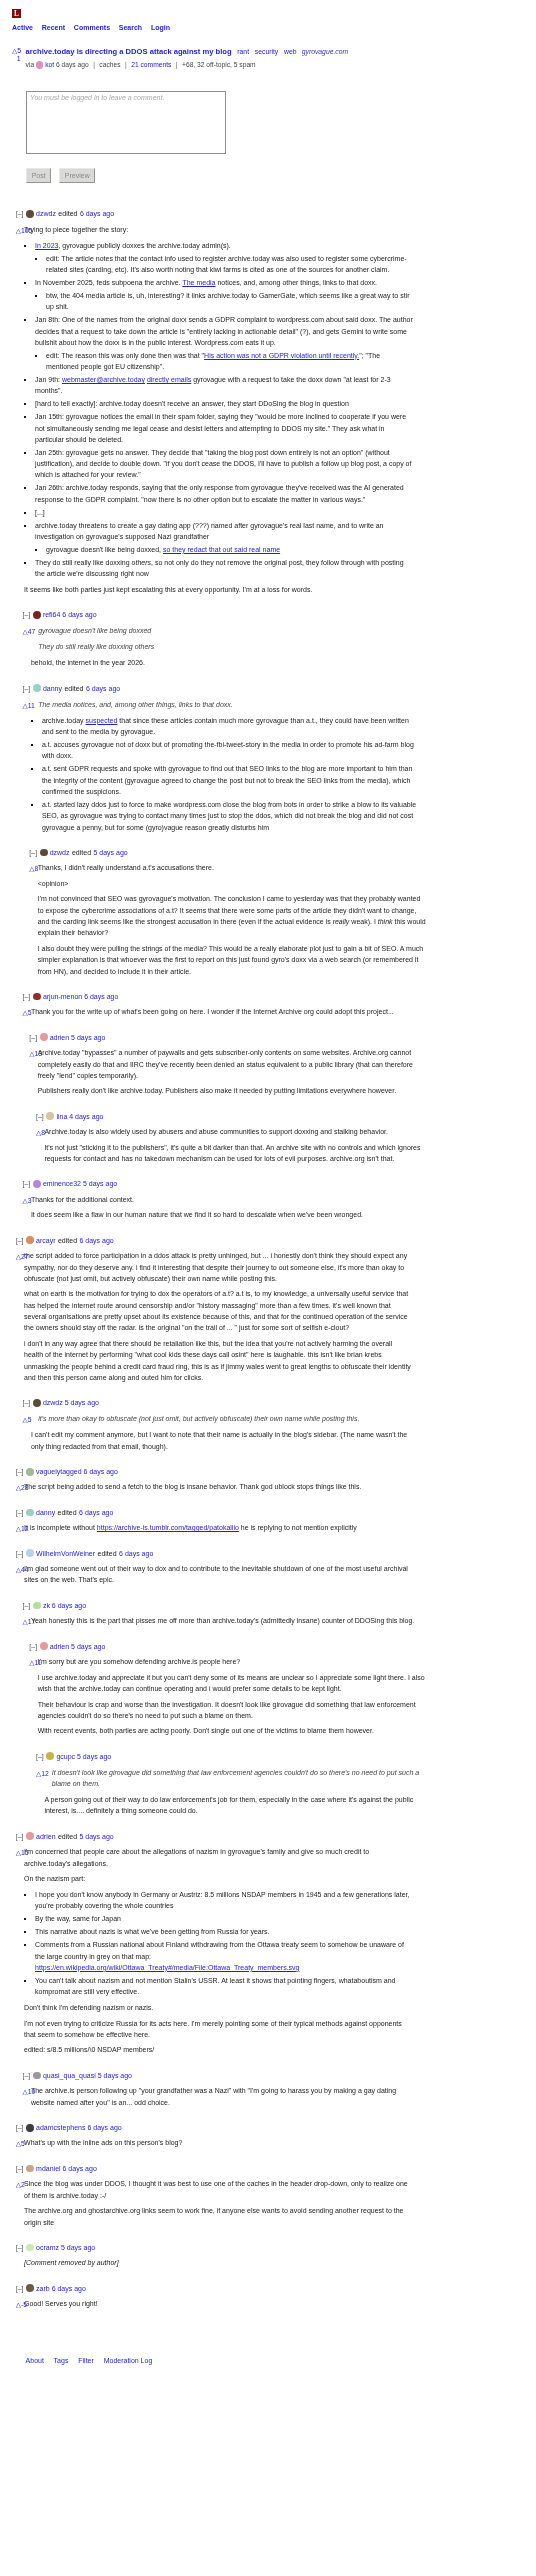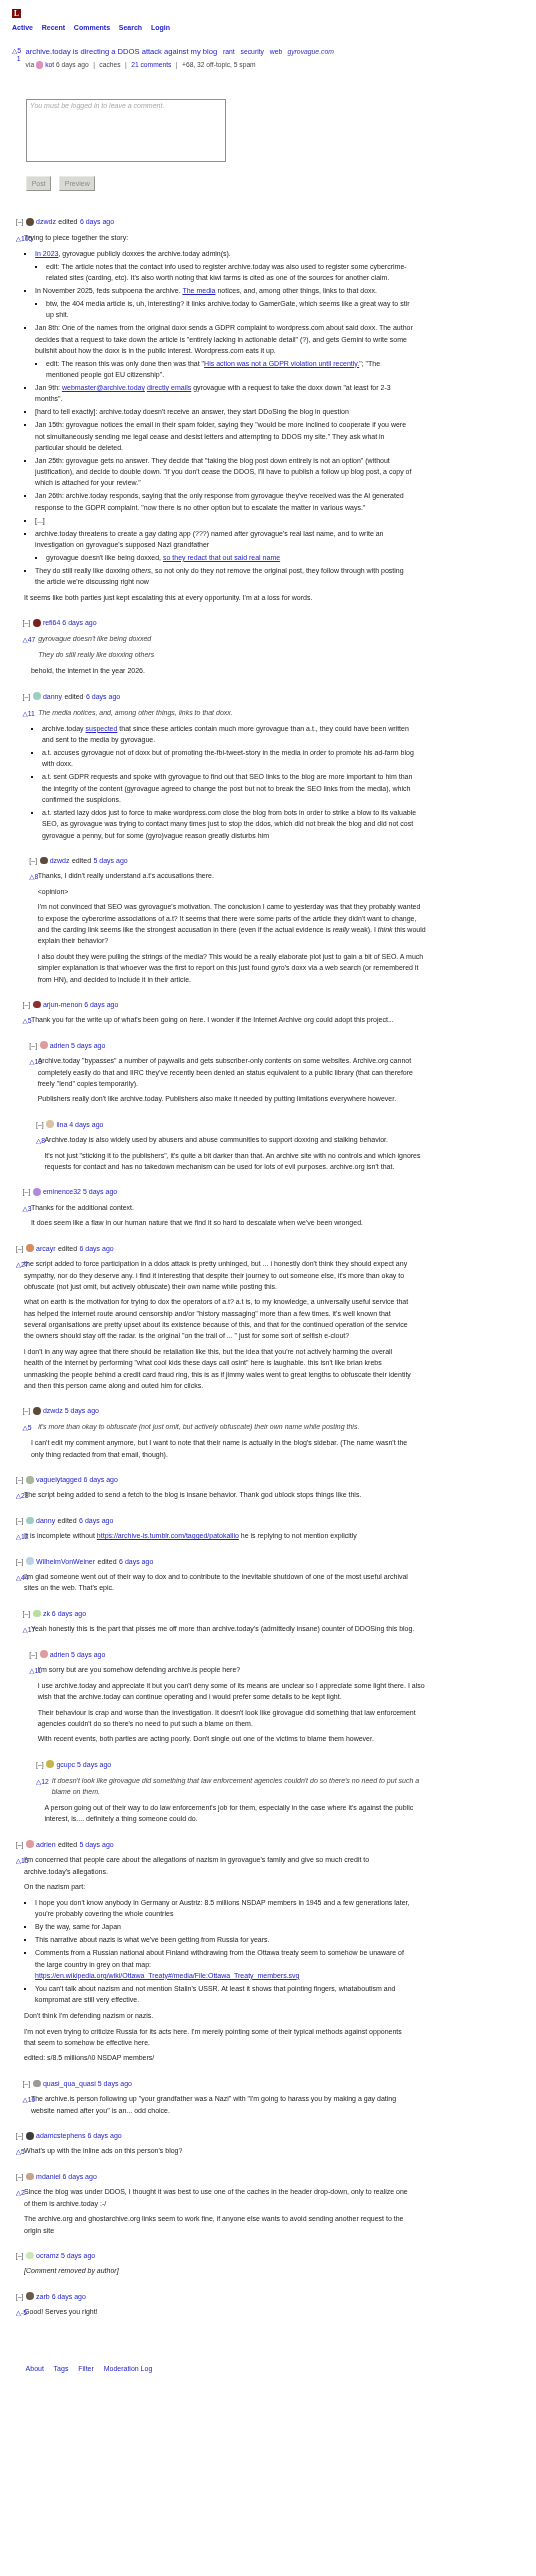--- a/index.html
+++ b/index.html
@@ -17,28 +17,28 @@
         font-size:7.3px;line-height:9px;text-align:center;}
   .nav{margin-top:2.6px;}
   .nav a{font-weight:bold;margin-right:6.8px;}
   
   .story{margin-top:12.6px;display:flex;}
   .svotes{width:13.6px;flex:0 0 13.6px;color:#2323cc;line-height:1.25;padding-top:0.5px;}
   .svotes .arrowrow{white-space:nowrap;}
   .svotes .wrapdigit{padding-left:4.7px;}
   .sarrow{font-size:6.8px;}
   .smain{flex:1;}
-  .stitle{font-weight:normal;font-size:7.6px;}
+  .stitle{font-weight:bold;font-size:7.6px;}
   .stag{margin-left:5.8px;font-size:6.8px;}
   .sdomain{margin-left:5.2px;font-style:italic;font-size:6.8px;color:#3434bb;}
   .byline{color:#474747;font-size:6.7px;margin-top:1.6px;}
   .byline .sep{color:#6a6a6a;margin:0 2.6px;}
   .avatar{display:inline-block;width:7.3px;height:7.3px;border-radius:50%;vertical-align:-1.6px;}
   
-  .cform{margin:28px 0 0 14px;}
+  .cform{margin:20px 0 0 14px;}
   .cform textarea{width:192px;height:57px;border:0.5px solid #8f8f8f;resize:none;
       font-family:"Liberation Sans","DejaVu Sans",sans-serif;font-size:7px;
       font-style:italic;color:#9a9a9a;padding:2.1px 3.1px;background:#fff;}
   .cform textarea::placeholder{color:#a8a8a8;font-style:italic;}
   .btnrow{margin-top:10.5px;}
   .btn{display:inline-block;background:#d9d9d6;border:1px outset #e8e8e4;color:#8b8b8b;
        font-size:7px;padding:1px 4.7px;margin-right:5.8px;}
   
   .comments{margin-top:25px;}
   .comment{margin-bottom:14px;}

